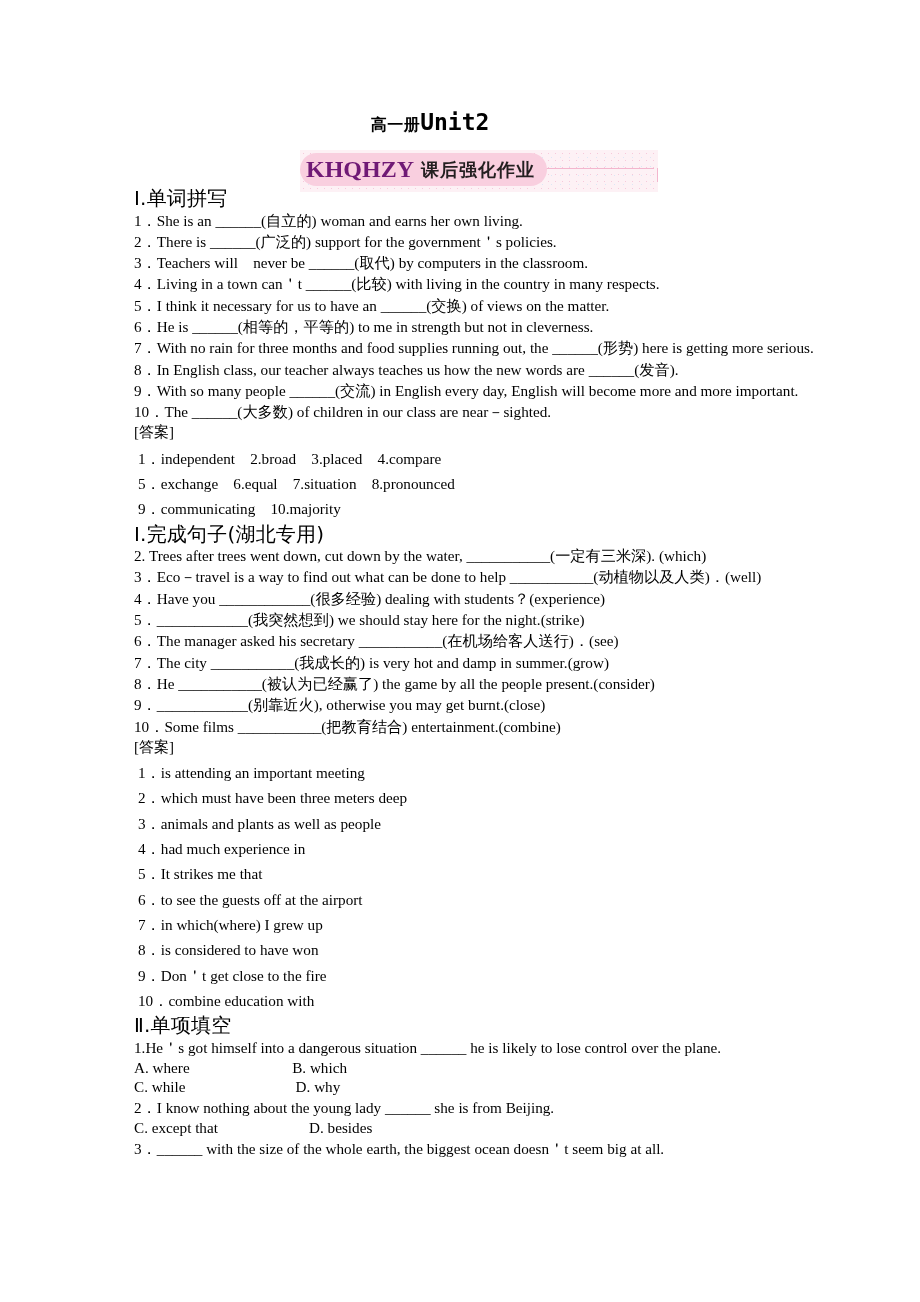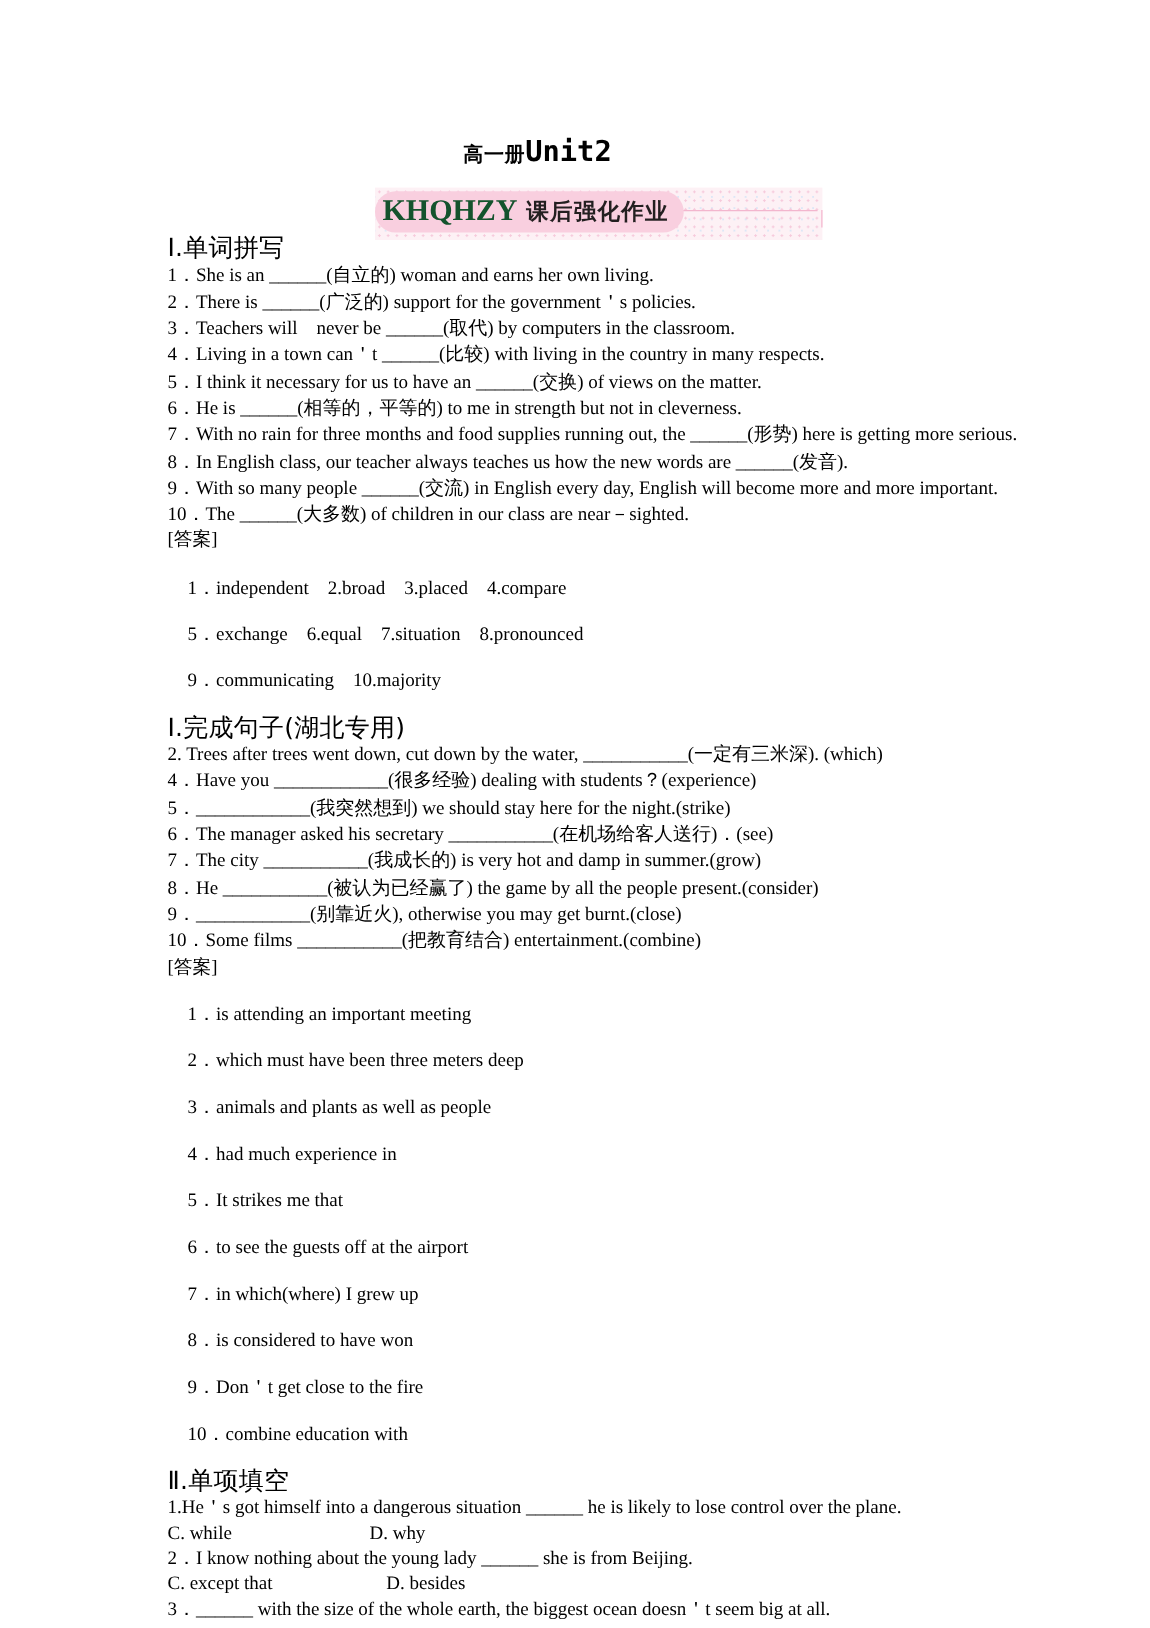--- a/index.html
+++ b/index.html
@@ -95,21 +95,21 @@
     background: #f9cfdf;
     padding: 0 12px 0 6px;
     display: flex;
     align-items: center;
     gap: 7px;
   }
   .banner-logo {
     font-family: "Liberation Serif", "DejaVu Serif", serif;
     font-size: 24px;
     font-weight: bold;
-    color: #14532d;
+    color: #701a75;
     letter-spacing: 0px;
     line-height: 1;
     padding-bottom: 2px;
   }
   .banner-label {
     font-family: "DejaVu Sans", "Liberation Sans", sans-serif;
     font-size: 18px;
     font-weight: bold;
     color: #231f20;
     letter-spacing: 1px;
@@ -146,21 +146,21 @@
     text-indent: 24px;
     text-align: justify;
     text-justify: inter-word;
     line-height: 21.3px;
     margin: 0;
   }
 
   .ans-line {
     text-indent: 24px;
     line-height: 21.3px;
-    margin: 16px;
+    margin: 4px;
   }
 
   .opts {
     text-indent: 24px;
     line-height: 19.6px;
     margin: 0;
     white-space: pre;
     font-size: 15.2px;
   }
 
@@ -198,20 +198,21 @@
     <p class="q">8．In English class, our teacher always teaches us how the new words are ______(发音).</p>
     <p class="q">9．With so many people ______(交流) in English every day, English will become more and more important.</p>
     <p class="q">10．The ______(大多数) of children in our class are near－sighted.</p>
     <div class="ans-head">[答案]</div>
     <p class="ans-line">1．independent　2.broad　3.placed　4.compare</p>
     <p class="ans-line">5．exchange　6.equal　7.situation　8.pronounced</p>
     <p class="ans-line">9．communicating　10.majority</p>
 
     <div class="sec-head"><span>Ⅰ.完成句子(湖北专用)</span></div>
     <p class="q">2. Trees after trees went down, cut down by the water, ___________(一定有三米深). (which)</p>
+    <p class="q">3．Eco－travel is a way to find out what can be done to help ___________(动植物以及人类)．(well)</p>
     <p class="q">4．Have you ____________(很多经验) dealing with students？(experience)</p>
     <p class="q">5．____________(我突然想到) we should stay here for the night.(strike)</p>
     <p class="q">6．The manager asked his secretary ___________(在机场给客人送行)．(see)</p>
     <p class="q">7．The city ___________(我成长的) is very hot and damp in summer.(grow)</p>
     <p class="q">8．He ___________(被认为已经赢了) the game by all the people present.(consider)</p>
     <p class="q">9．____________(别靠近火), otherwise you may get burnt.(close)</p>
     <p class="q">10．Some films ___________(把教育结合) entertainment.(combine)</p>
     <div class="ans-head">[答案]</div>
     <p class="ans-line">1．is attending an important meeting</p>
     <p class="ans-line">2．which must have been three meters deep</p>
@@ -219,19 +220,20 @@
     <p class="ans-line">4．had much experience in</p>
     <p class="ans-line">5．It strikes me that</p>
     <p class="ans-line">6．to see the guests off at the airport</p>
     <p class="ans-line">7．in which(where) I grew up</p>
     <p class="ans-line">8．is considered to have won</p>
     <p class="ans-line">9．Don＇t get close to the fire</p>
     <p class="ans-line">10．combine education with</p>
 
     <div class="sec-head"><span>Ⅱ.单项填空</span></div>
     <p class="q">1.He＇s got himself into a dangerous situation ______ he is likely to lose control over the plane.</p>
+    <p class="opts">A. where                           B. which</p>
     <p class="opts">C. while                             D. why</p>
     <p class="q">2．I know nothing about the young lady ______ she is from Beijing.</p>
     <p class="opts">C. except that                        D. besides</p>
     <p class="q">3．______ with the size of the whole earth, the biggest ocean doesn＇t seem big at all.</p>
 
   </div>
 </div>
 
 </body></html>

